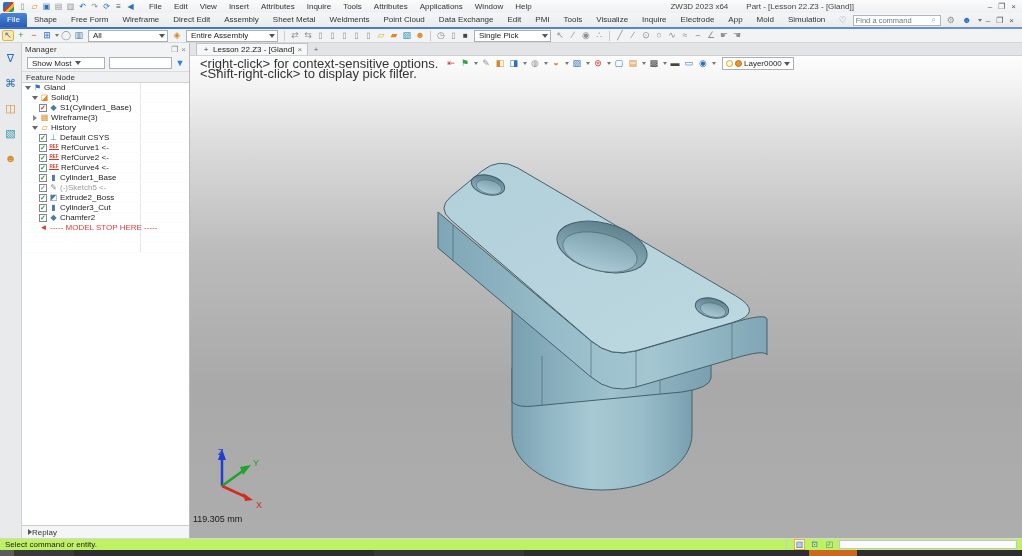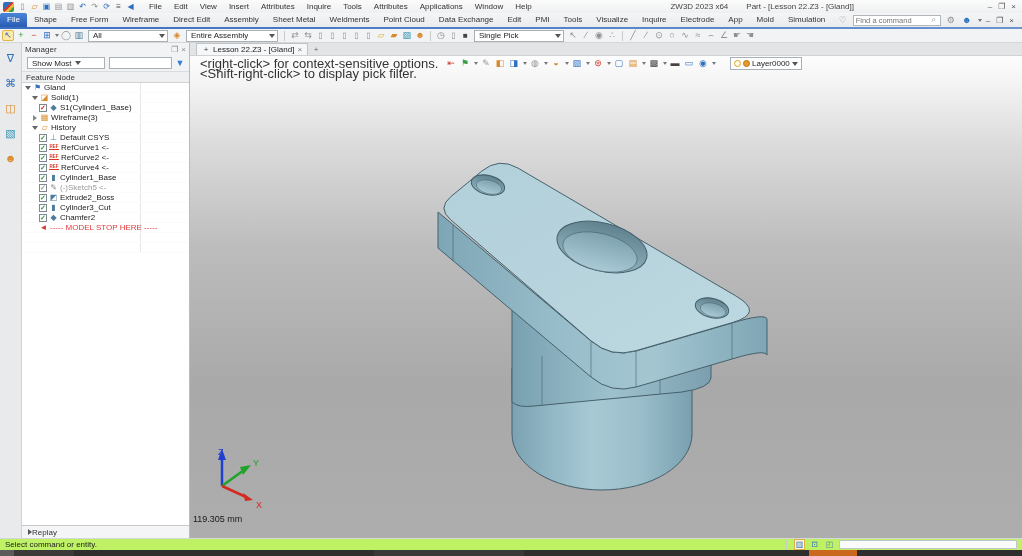--- a/index.html
+++ b/index.html
@@ -78,21 +78,21 @@
   .tabbar { height: 13px; background: #e2e4e6; border-bottom: 1px solid #cfd1d3; display: flex; align-items: flex-end; padding-left: 6px; }
   .doctab { height: 12px; background: #f6f7f8; border: 1px solid #bfc3c6; border-bottom: none; display: flex; align-items: center; gap: 3px; padding: 0 5px; }
   .doctab .x { color: #777; }
   .newtab { width: 16px; text-align: center; color: #666; padding-bottom: 1px; }
   .canvas { flex: 1; position: relative;
             background: linear-gradient(180deg,#fdfdfd 0%,#f3f3f3 6%,#dcdcdc 18%,#bcbcbc 40%,#a9a9a9 68%,#adadad 100%); }
   .hints { position: absolute; left: 10px; top: 3px; color: #333; line-height: 10px; font-size: 13px; }
   .datoolbar { position: absolute; left: 255px; top: 1px; display: flex; align-items: center; gap: 2px; }
   .datoolbar .ic { width: 12px; height: 12px; font-size: 9px; }
   .ddv { width: 0; height: 0; border-left: 2.5px solid transparent; border-right: 2.5px solid transparent; border-top: 3px solid #777; margin-left: 1px; }
-  .layerbox { border: 1px solid #a9b1b8; background: #fff; height: 13px; display: inline-flex; align-items: center; gap: 2px; padding: 0 3px; margin-left: 12px; }
+  .layerbox { border: 1px solid #a9b1b8; background: #fff; height: 13px; display: inline-flex; align-items: center; gap: 2px; padding: 0 3px; margin-left: 4px; }
   .bulb { width: 7px; height: 7px; border-radius: 50%; border: 1px solid #d8a820; background: #fffbe8; }
   .bulb.on { background: #e8982f; border-color: #b87318; }
   .modelsvg { position: absolute; left: 0; top: 0; }
   .triadbox { position: absolute; left: 18px; bottom: 30px; }
   .scaletext { position: absolute; left: 3px; bottom: 14px; font-size: 9px; color: #1a1a1a; }
 
   
   .statusbar { height: 12px; background: #bef264; border-top: 1px solid #d4d6d8; display: flex; align-items: center; padding: 0 5px; position: relative; }
   .statusright { position: absolute; right: 5px; display: flex; align-items: center; gap: 4px; }
   .statusright .box1 { border: 1px solid #e0b040; background: #fff8e0; }
@@ -212,21 +212,21 @@
     <span class="ic sm c-gray">▯</span>
     <span class="ic sm c-gray">▯</span>
     <span class="ic c-yellow">▱</span>
     <span class="ic c-orange">▰</span>
     <span class="ic c-teal">▨</span>
     <span class="ic c-orange">☻</span>
     <span class="vsep"></span>
     <span class="ic c-gray">◷</span>
     <span class="ic sm c-gray">▯</span>
     <span class="ic sm c-dark">■</span>
-    <span class="combo" style="width:90px">
+    <span class="combo" style="width:77px">
       <span class="val">Single Pick</span>
       <span class="carr" style="margin-left:auto"></span>
     </span>
     <span class="ic c-gray">↖</span>
     <span class="ic c-gray">∕</span>
     <span class="ic c-gray">◉</span>
     <span class="ic c-gray">∴</span>
     <span class="vsep"></span>
     <span class="ic c-gray">╱</span>
     <span class="ic c-gray">∕</span>

